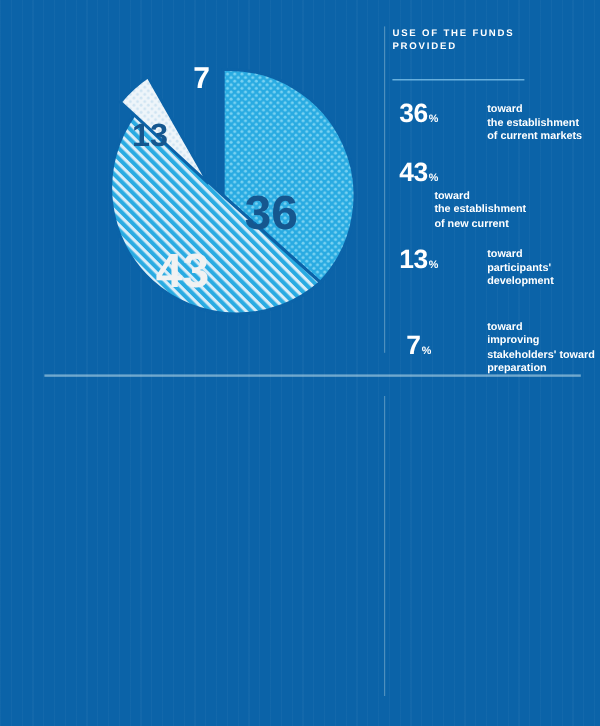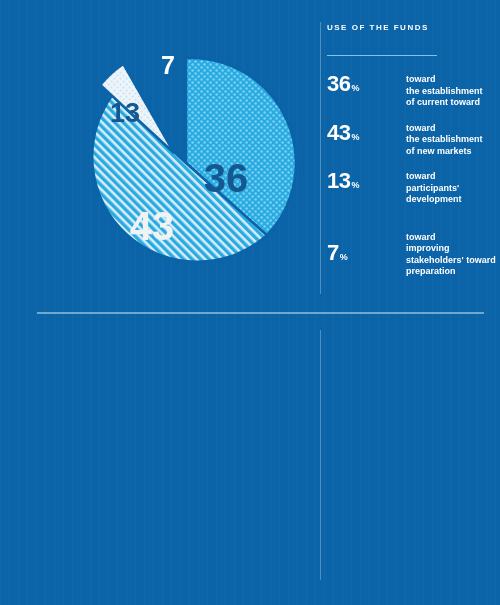--- a/index.html
+++ b/index.html
@@ -47,21 +47,21 @@
   .legend-rule{
     width:110px;height:1px;background:#7fc4ea;
     margin-top:22px;margin-bottom:0px;
   }
   .legend-items{margin-top:16px;}
   .legend-item{
     display:flex;align-items:flex-start;
     margin-bottom:10px;
   }
   .pct-wrap{
-    width:44px;min-width:44px;text-align:left;
+    width:44px;min-width:44px;text-align:center;
     color:#ffffff;white-space:nowrap;
     padding-top:1px;
   }
   .pct-num{
     font-size:22px;font-weight:bold;letter-spacing:-0.5px;
     line-height:22px;vertical-align:baseline;
   }
   .pct-sign{
     font-size:9px;font-weight:bold;line-height:9px;
     vertical-align:baseline;margin-left:1px;
@@ -128,43 +128,44 @@
       <text class="slice-label" x="206" y="148" font-size="40" fill="#15578f">36</text>
       <text class="slice-label" x="132" y="196" font-size="40" fill="#f1f2f2">43</text>
       <text class="slice-label" x="105" y="83" font-size="27" fill="#15578f">13</text>
       <text class="slice-label" x="148" y="35" font-size="25" fill="#ffffff">7</text>
     </svg>
   </div>
 
   <div class="legend" id="legend-1">
     <div class="legend-title">
       <div>USE OF THE FUNDS</div>
+      <div>PROVIDED</div>
     </div>
     <div class="legend-rule"></div>
     <div class="legend-items">
 
       <div class="legend-item" style="margin-bottom:12px;">
         <div class="pct-wrap">
           <span class="pct-num">36</span><span class="pct-sign">%</span>
         </div>
         <div class="legend-desc">
           <div>toward</div>
           <div>the establishment</div>
-          <div>of current toward</div>
+          <div>of current markets</div>
         </div>
       </div>
 
-      <div class="legend-item" style="margin-bottom:12px;">
+      <div class="legend-item" style="margin-bottom:12px;flex-direction:column;">
         <div class="pct-wrap">
           <span class="pct-num">43</span><span class="pct-sign">%</span>
         </div>
         <div class="legend-desc">
           <div>toward</div>
           <div>the establishment</div>
-          <div>of new markets</div>
+          <div>of new current</div>
         </div>
       </div>
 
       <div class="legend-item" style="margin-bottom:24px;">
         <div class="pct-wrap">
           <span class="pct-num">13</span><span class="pct-sign">%</span>
         </div>
         <div class="legend-desc">
           <div>toward</div>
           <div>participants'</div>

